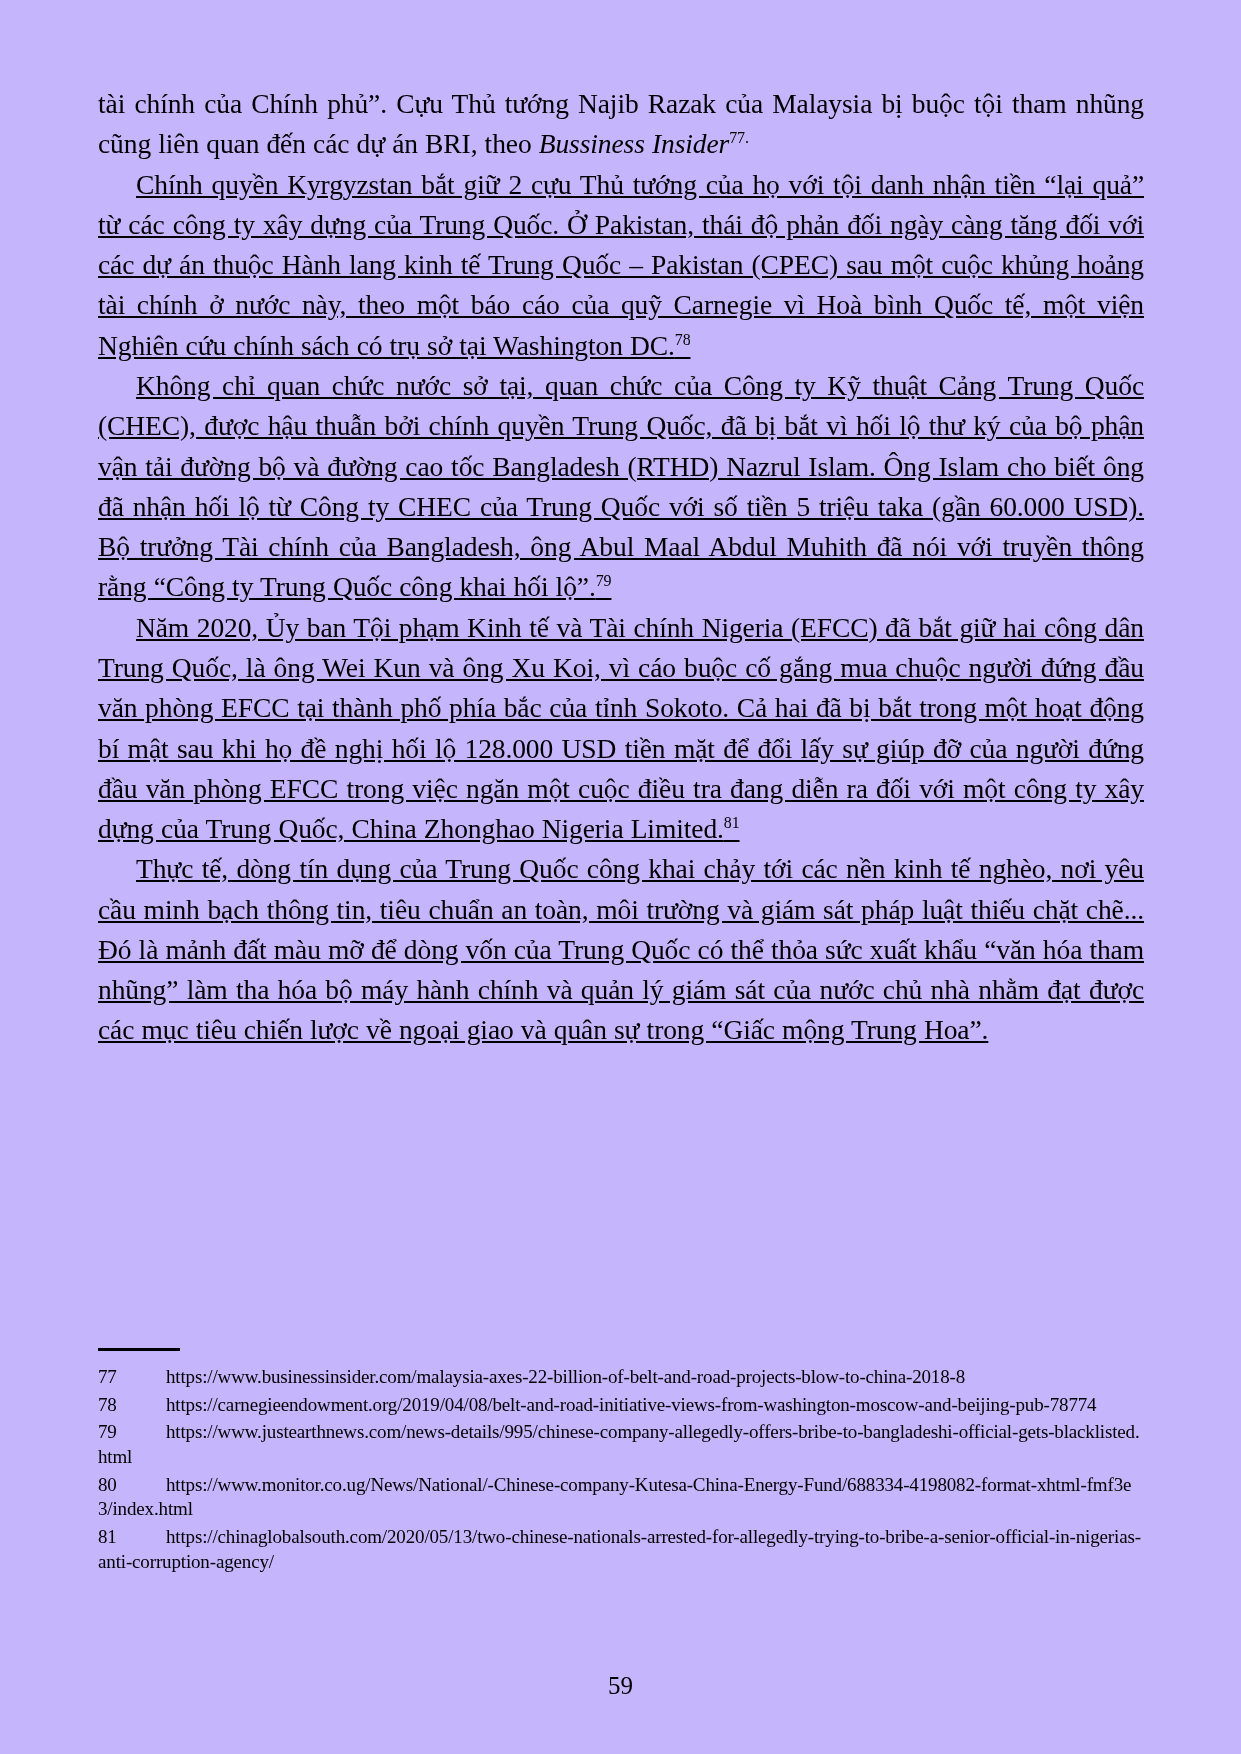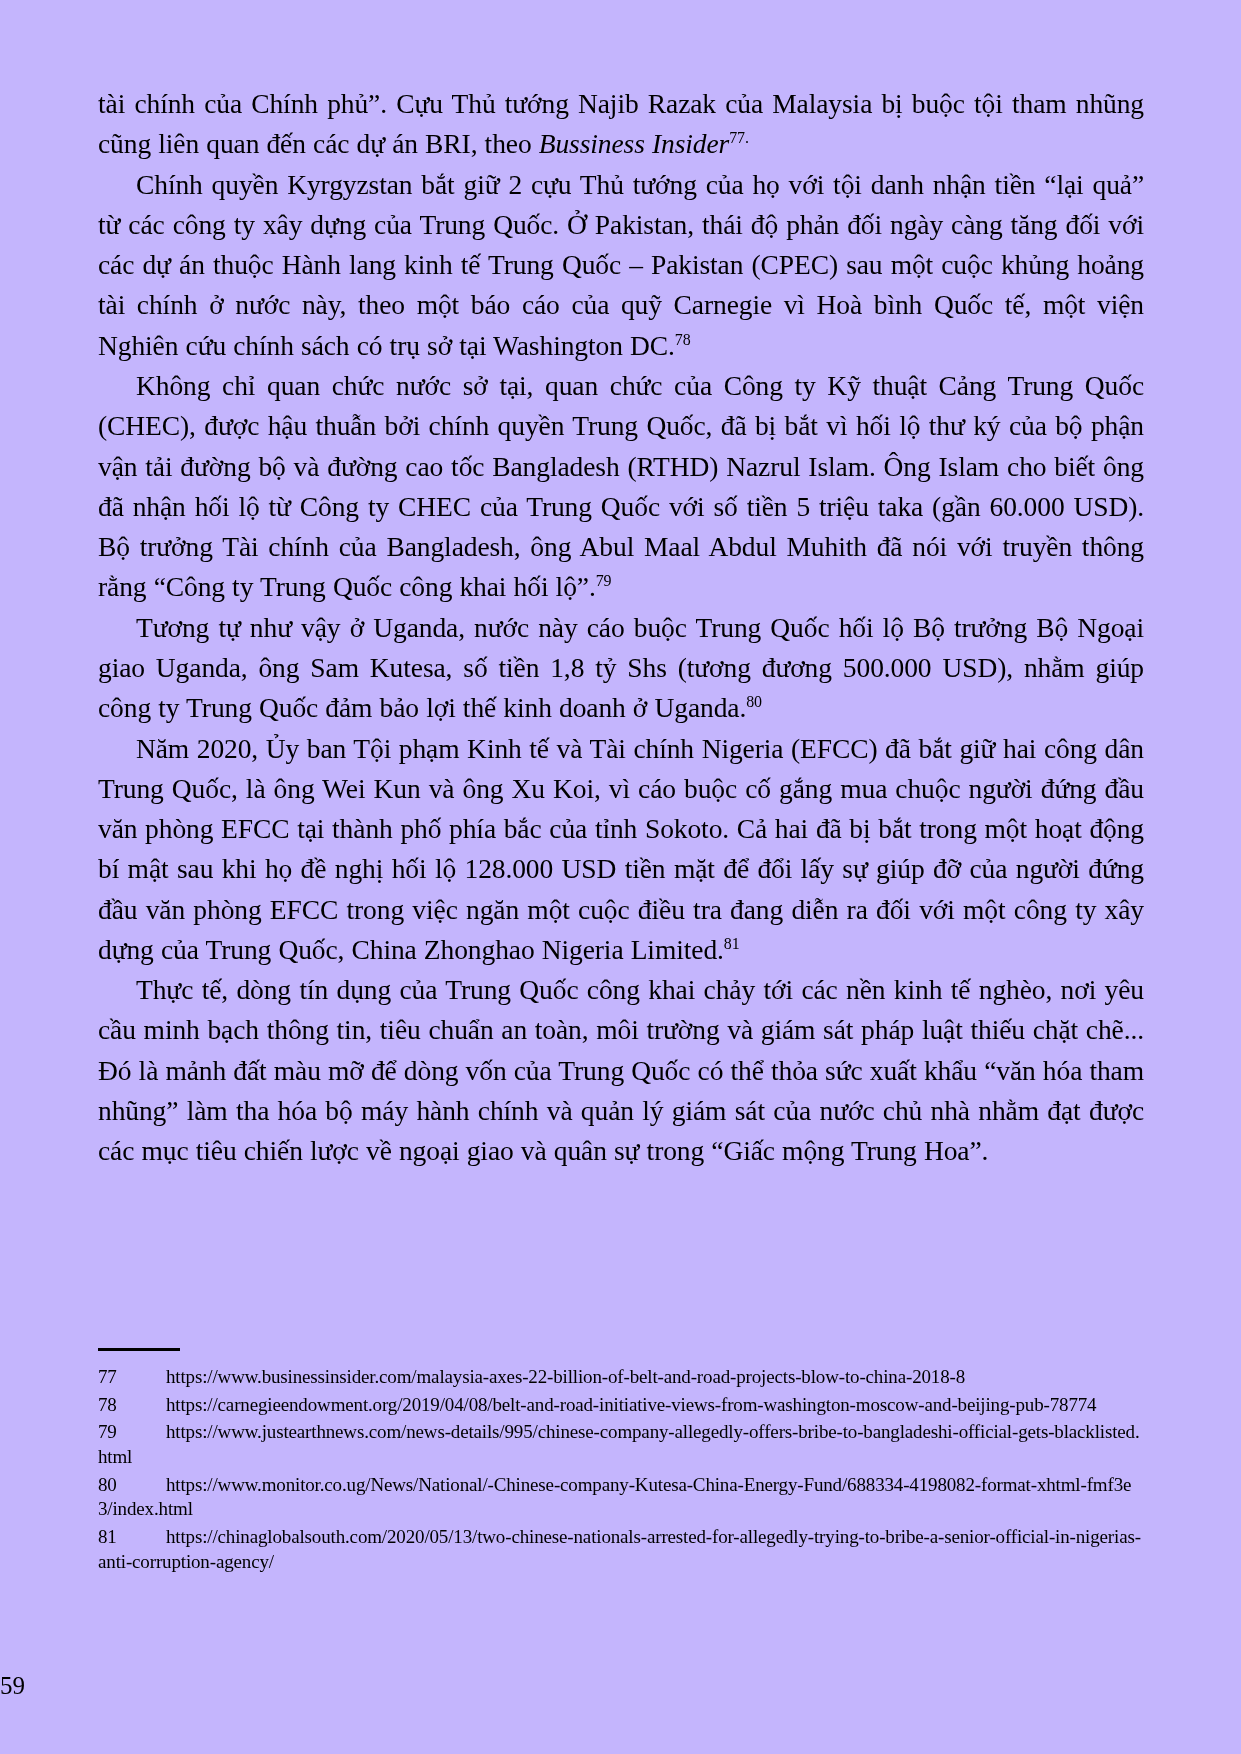--- a/index.html
+++ b/index.html
@@ -29,20 +29,21 @@
     font-size: 27.5px;
     line-height: 1.465;
     text-align: justify;
     text-justify: inter-word;
     letter-spacing: -0.1px;
     word-spacing: 0.4px;
     hyphens: none;
   }
   .body-text p.indent {
     text-indent: 38px;
+    text-decoration: underline;
   }
   .body-text p.cont {
     text-indent: 0;
   }
   .italic { font-style: italic; }
   sup {
     font-size: 0.58em;
     vertical-align: super;
     line-height: 0;
   }
@@ -74,39 +75,39 @@
   }
   .fn-url {
     display: inline;
     word-break: break-all;
   }
   .page-number {
     position: absolute;
     left: 0;
     right: 0;
     top: 1672px;
+    text-align: center;
     font-size: 25px;
     font-family: "Liberation Serif", "DejaVu Serif", serif;
   }
 </style>
 </head>
 <body>
 
 <div class="page">
 
   <div class="content">
     <div class="body-text">
 
       <p class="cont"><span>tài chính của Chính phủ”. Cựu Thủ tướng Najib Razak của Malaysia bị buộc tội tham nhũng cũng liên quan đến các dự án BRI, theo </span><span class="italic">Bussiness Insider</span><sup>77.</sup></p>
 
       <p class="indent"><span>Chính quyền Kyrgyzstan bắt giữ 2 cựu Thủ tướng của họ với tội danh nhận tiền “lại quả” từ các công ty xây dựng của Trung Quốc. Ở Pakistan, thái độ phản đối ngày càng tăng đối với các dự án thuộc Hành lang kinh tế Trung Quốc – Pakistan (CPEC) sau một cuộc khủng hoảng tài chính ở nước này, theo một báo cáo của quỹ Carnegie vì Hoà bình Quốc tế, một viện Nghiên cứu chính sách có trụ sở tại Washington DC.</span><sup>78</sup></p>
 
       <p class="indent"><span>Không chỉ quan chức nước sở tại, quan chức của Công ty Kỹ thuật Cảng Trung Quốc (CHEC), được hậu thuẫn bởi chính quyền Trung Quốc, đã bị bắt vì hối lộ thư ký của bộ phận vận tải đường bộ và đường cao tốc Bangladesh (RTHD) Nazrul Islam. Ông Islam cho biết ông đã nhận hối lộ từ Công ty CHEC của Trung Quốc với số tiền 5 triệu taka (gần 60.000 USD). Bộ trưởng Tài chính của Bangladesh, ông Abul Maal Abdul Muhith đã nói với truyền thông rằng “Công ty Trung Quốc công khai hối lộ”.</span><sup>79</sup></p>
 
-      <p class="indent"><span>Tương tự như vậy ở Uganda, nước này cáo buộc Trung Quốc hối lộ Bộ trưởng Bộ Ngoại giao Uganda, ông Sam Kutesa, số tiền 1,8 tỷ Shs (tương đương 500.000 USD), nhằm giúp công ty Trung Quốc đảm bảo lợi thế kinh doanh ở Uganda.</span><sup>80</sup></p>
 
       <p class="indent"><span>Năm 2020, Ủy ban Tội phạm Kinh tế và Tài chính Nigeria (EFCC) đã bắt giữ hai công dân Trung Quốc, là ông Wei Kun và ông Xu Koi, vì cáo buộc cố gắng mua chuộc người đứng đầu văn phòng EFCC tại thành phố phía bắc của tỉnh Sokoto. Cả hai đã bị bắt trong một hoạt động bí mật sau khi họ đề nghị hối lộ 128.000 USD tiền mặt để đổi lấy sự giúp đỡ của người đứng đầu văn phòng EFCC trong việc ngăn một cuộc điều tra đang diễn ra đối với một công ty xây dựng của Trung Quốc, China Zhonghao Nigeria Limited.</span><sup>81</sup></p>
 
       <p class="indent"><span>Thực tế, dòng tín dụng của Trung Quốc công khai chảy tới các nền kinh tế nghèo, nơi yêu cầu minh bạch thông tin, tiêu chuẩn an toàn, môi trường và giám sát pháp luật thiếu chặt chẽ... Đó là mảnh đất màu mỡ để dòng vốn của Trung Quốc có thể thỏa sức xuất khẩu “văn hóa tham nhũng” làm tha hóa bộ máy hành chính và quản lý giám sát của nước chủ nhà nhằm đạt được các mục tiêu chiến lược về ngoại giao và quân sự trong “Giấc mộng Trung Hoa”.</span></p>
 
     </div>
   </div>
 
   <div class="footnotes">
     <div class="fn-rule"></div>

